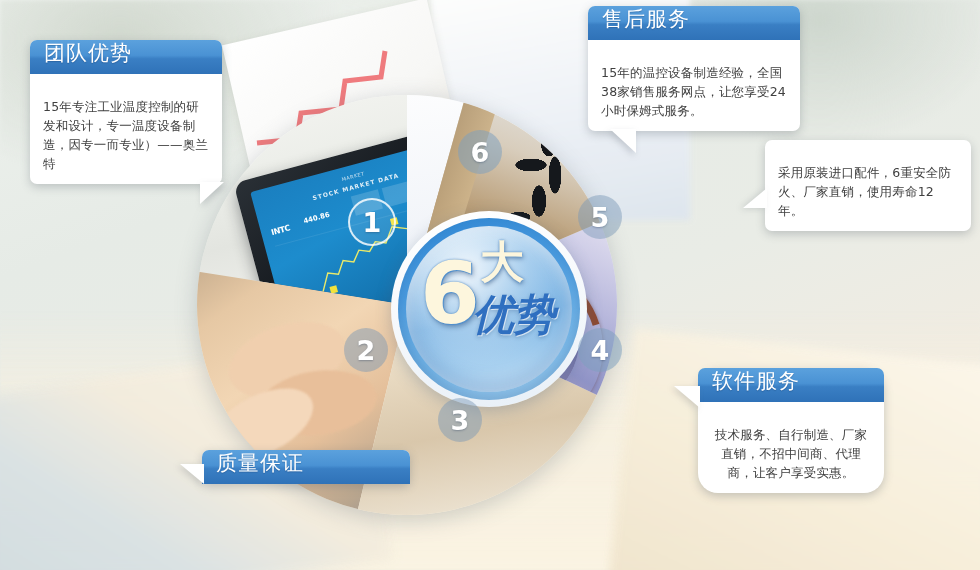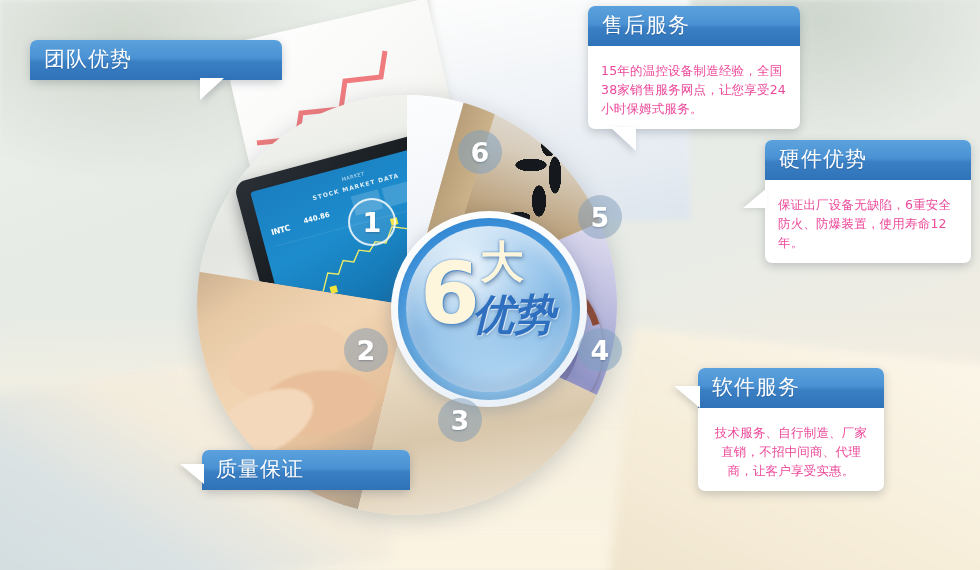--- a/index.html
+++ b/index.html
@@ -211,48 +211,48 @@
   .box{
     position:absolute;border-radius:7px;
     background:#ffffff;
     box-shadow:0 3px 10px rgba(90,100,110,.32);
     overflow:visible;
   }
   .box .hd{
     border-radius:7px 7px 0 0;
     background:linear-gradient(180deg,#5ba1dd 0%,#4a92d4 45%,#3a7fc4 55%,#2f72b8 100%);
     color:#ffffff;font-size:21px;font-weight:normal;line-height:1;
-    padding:9px 14px 10px 14px;letter-spacing:1px;
+    padding:3px 14px 10px 14px;letter-spacing:1px;
     text-shadow:0 1px 1px rgba(20,60,110,.35);
     font-family:Liberation Serif, serif;
   }
   .box .bd{
-    padding:15px 13px 11px 13px;color:#ec4899;font-size:12.5px;line-height:19px;
+    padding:23px 13px 11px 13px;color:#404040;font-size:12.5px;line-height:19px;
     letter-spacing:.2px;
   }
   .box.center .bd{text-align:center;}
   .tail{position:absolute;width:0;height:0;}
 
   
-  #box-team{left:30px;top:40px;width:252px;}
+  #box-team{left:30px;top:40px;width:192px;}
   #box-team .tail{left:170px;bottom:-20px;
     border-left:24px solid #ffffff;border-bottom:22px solid transparent;
     filter:drop-shadow(2px 3px 3px rgba(90,100,110,.25));}
 
   #box-after{left:588px;top:6px;width:212px;}
   #box-after .tail{left:22px;bottom:-22px;
     border-right:26px solid #ffffff;border-bottom:24px solid transparent;
     filter:drop-shadow(-2px 3px 3px rgba(90,100,110,.25));}
 
   #box-hw{left:765px;top:140px;width:206px;}
   #box-hw .tail{left:-22px;top:48px;
     border-right:24px solid #ffffff;border-top:20px solid transparent;
     filter:drop-shadow(-3px 1px 3px rgba(90,100,110,.22));}
 
-  #box-sw{left:698px;top:368px;width:186px;}
+  #box-sw{left:698px;top:368px;width:186px;border-radius:20px;}
   #box-sw .tail{left:-24px;top:18px;
     border-right:26px solid #ffffff;border-bottom:22px solid transparent;
     filter:drop-shadow(-3px 2px 3px rgba(90,100,110,.22));}
 
   #box-quality{left:202px;top:450px;width:208px;}
   #box-quality .tail{left:-22px;top:14px;
     border-right:24px solid #ffffff;border-bottom:20px solid transparent;
     filter:drop-shadow(-3px 2px 3px rgba(90,100,110,.22));}
 
   #box-tech{left:18px;top:280px;width:192px;}
@@ -364,32 +364,32 @@
   </div>
   <div class="num fill" style="left:578px;top:195px;">
     <span>5</span>
   </div>
   <div class="num fill2" style="left:458px;top:130px;">
     <span>6</span>
   </div>
 
   <div class="box" id="box-team">
     <div class="hd">团队优势</div>
+    <div class="bd">15年专注工业温度控制的研发和设计，专一温度设备制造，因专一而专业）——奥兰特</div>
     <div class="tail"></div>
   </div>
 
   <div class="box" id="box-after">
     <div class="hd">售后服务</div>
     <div class="bd">15年的温控设备制造经验，全国38家销售服务网点，让您享受24小时保姆式服务。</div>
     <div class="tail"></div>
   </div>
 
   <div class="box" id="box-hw">
-    <div class="hd">硬件优势</div>
-    <div class="bd">保证出厂设备无缺陷，6重安全防火、防爆装置，使用寿命12年。</div>
+    <div class="bd">采用原装进口配件，6重安全防火、厂家直销，使用寿命12年。</div>
     <div class="tail"></div>
   </div>
 
   <div class="box center" id="box-sw">
     <div class="hd" style="text-align:left;">软件服务</div>
     <div class="bd">技术服务、自行制造、厂家直销，不招中间商、代理商，让客户享受实惠。</div>
     <div class="tail"></div>
   </div>
 
   <div class="box" id="box-quality">

